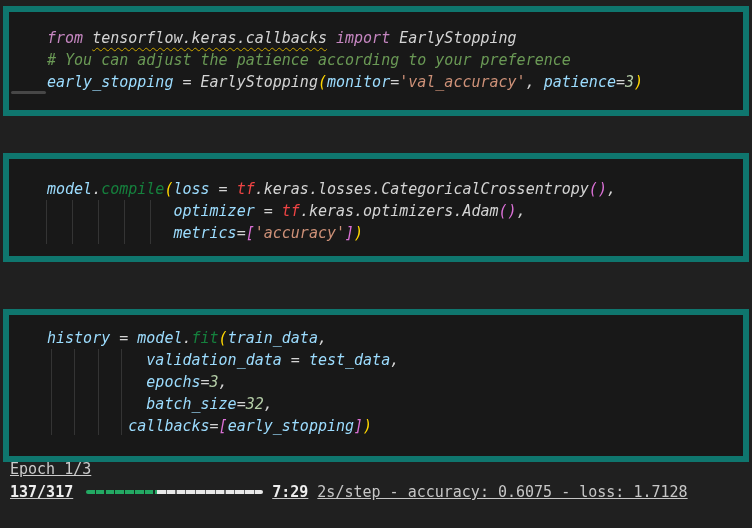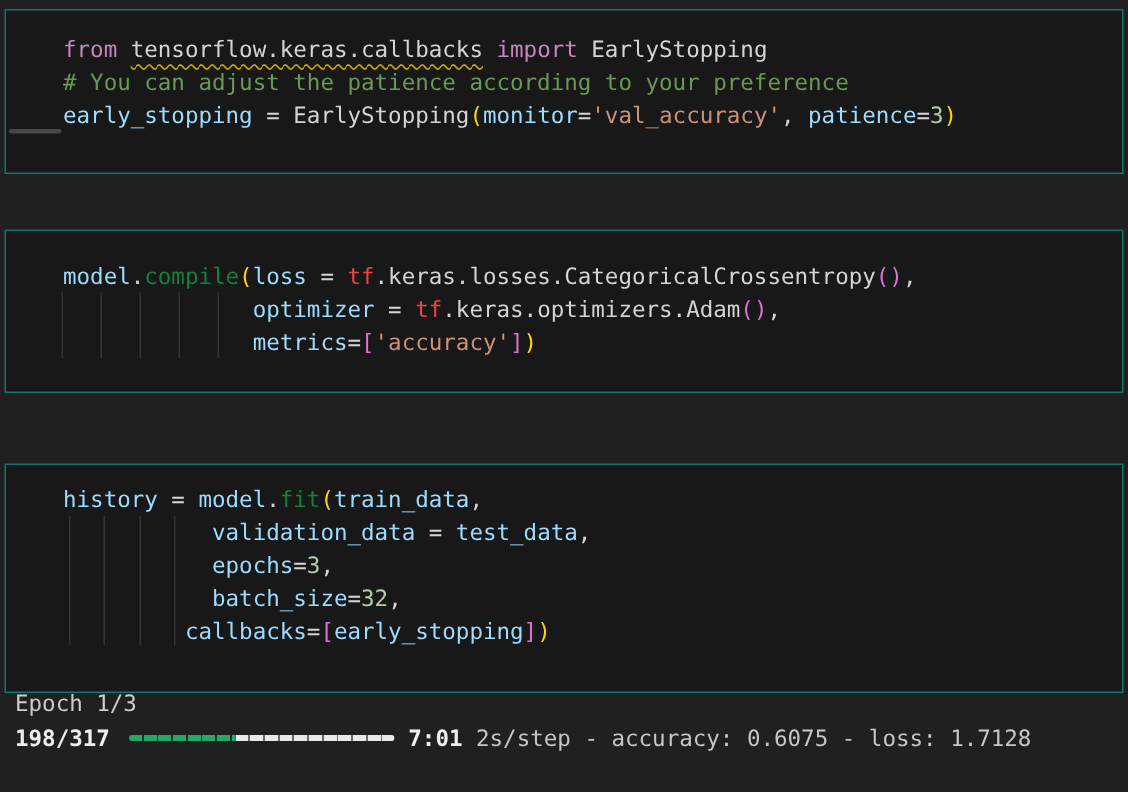--- a/index.html
+++ b/index.html
@@ -5,22 +5,23 @@
   html,body{
     margin:0;padding:0;
     width:752px;height:528px;
     background:#202020;
     overflow:hidden;
     font-family:"DejaVu Sans Mono","Liberation Mono",monospace;
   }
   .cell{
     position:absolute;left:3px;width:746px;
     background:#181818;
-    border:1px solid #0f766e;
+    border:6px solid #0f766e;
     box-sizing:border-box;
+    font-style:italic;
   }
   #cell1{top:6px;height:110px;}
   #cell2{top:153px;height:109px;}
   #cell3{top:309px;height:153px;}
   pre.code{
     margin:0;
     font-family:"DejaVu Sans Mono","Liberation Mono",monospace;
     font-size:15px;line-height:22px;
     color:#d4d4d4;
     white-space:pre;
@@ -38,20 +39,21 @@
     text-decoration-line:underline;
     text-decoration-style:wavy;
     text-decoration-color:#cca700;
     text-decoration-thickness:1px;
     text-underline-offset:4px;
   }
   .out{
     position:absolute;
     font-size:15px;
     letter-spacing:0;
+    text-decoration:underline;
   }
   #epoch-line{top:460px;left:10px;color:#cccccc;}
   #progress-row{
     top:482px;left:10px;right:0;height:20px;
     display:flex;align-items:center;
     color:#c6c6c6;
   }
   .bold-white{font-weight:bold;color:#eeeeee;}
   #bar{
     display:flex;align-items:center;
@@ -99,20 +101,20 @@
   <pre class="code"><div><span class="tk-var">history</span><span class="tk-def"> = </span><span class="tk-var">model</span><span class="tk-def">.</span><span class="tk-fn">fit</span><span class="tk-b1">(</span><span class="tk-var">train_data</span><span class="tk-def">,</span></div><div><span class="tk-def">           </span><span class="tk-var">validation_data</span><span class="tk-def"> = </span><span class="tk-var">test_data</span><span class="tk-def">,</span></div><div><span class="tk-def">           </span><span class="tk-var">epochs</span><span class="tk-def">=</span><span class="tk-num">3</span><span class="tk-def">,</span></div><div><span class="tk-def">           </span><span class="tk-var">batch_size</span><span class="tk-def">=</span><span class="tk-num">32</span><span class="tk-def">,</span></div><div><span class="tk-def">         </span><span class="tk-var">callbacks</span><span class="tk-def">=</span><span class="tk-b2">[</span><span class="tk-var">early_stopping</span><span class="tk-b2">]</span><span class="tk-b1">)</span></div></pre>
   <div class="guide" style="left:42px;top:34px;height:86px;"></div>
   <div class="guide" style="left:65px;top:34px;height:86px;"></div>
   <div class="guide" style="left:89px;top:34px;height:86px;"></div>
   <div class="guide" style="left:112px;top:34px;height:86px;"></div>
 </div>
 
 <div class="out" id="epoch-line">Epoch 1/3</div>
 
 <div class="out" id="progress-row">
-  <span class="bold-white">198/317</span>
+  <span class="bold-white">137/317</span>
   <span id="bar">
     <span id="bar-fill" style="width: 40%; background-color: rgb(35, 169, 99);"></span>
     <span id="bar-rest" style="background-color: rgb(233, 233, 233);"></span>
   </span>
-  <span class="bold-white" id="time-label">7:01</span>
+  <span class="bold-white" id="time-label">7:29</span>
   <span id="details-label">2s/step - accuracy: 0.6075 - loss: 1.7128</span>
 </div>
 
 </body></html>

